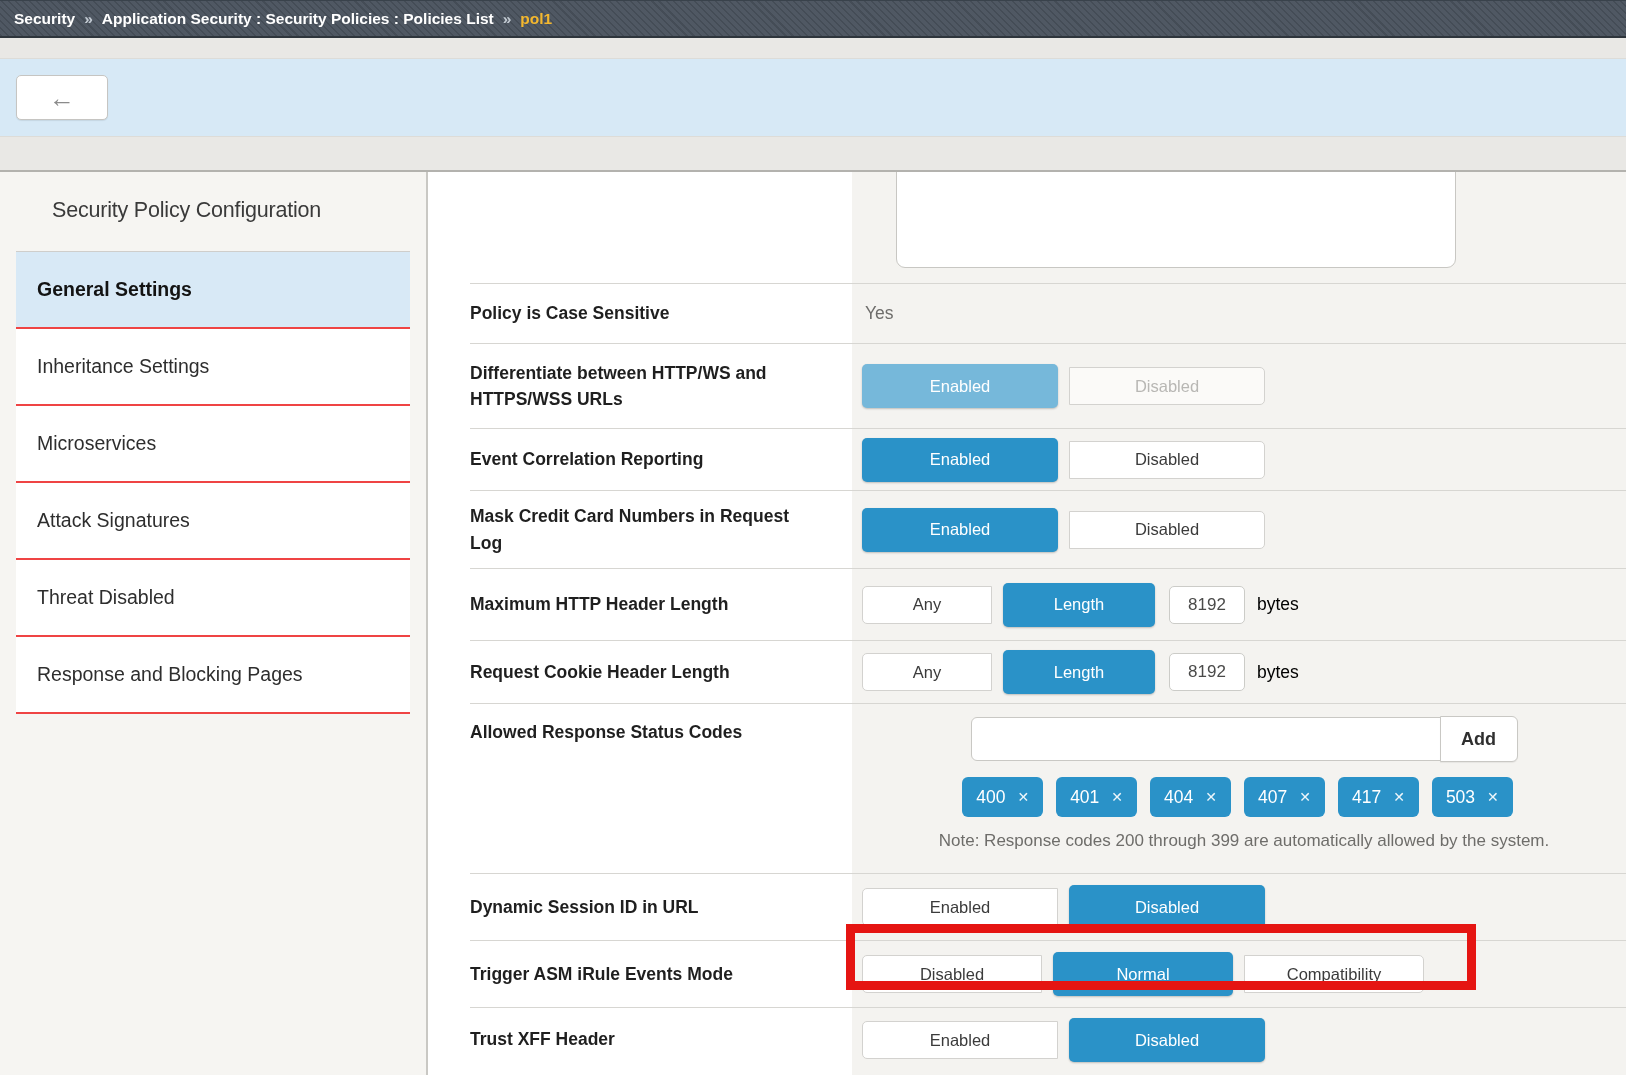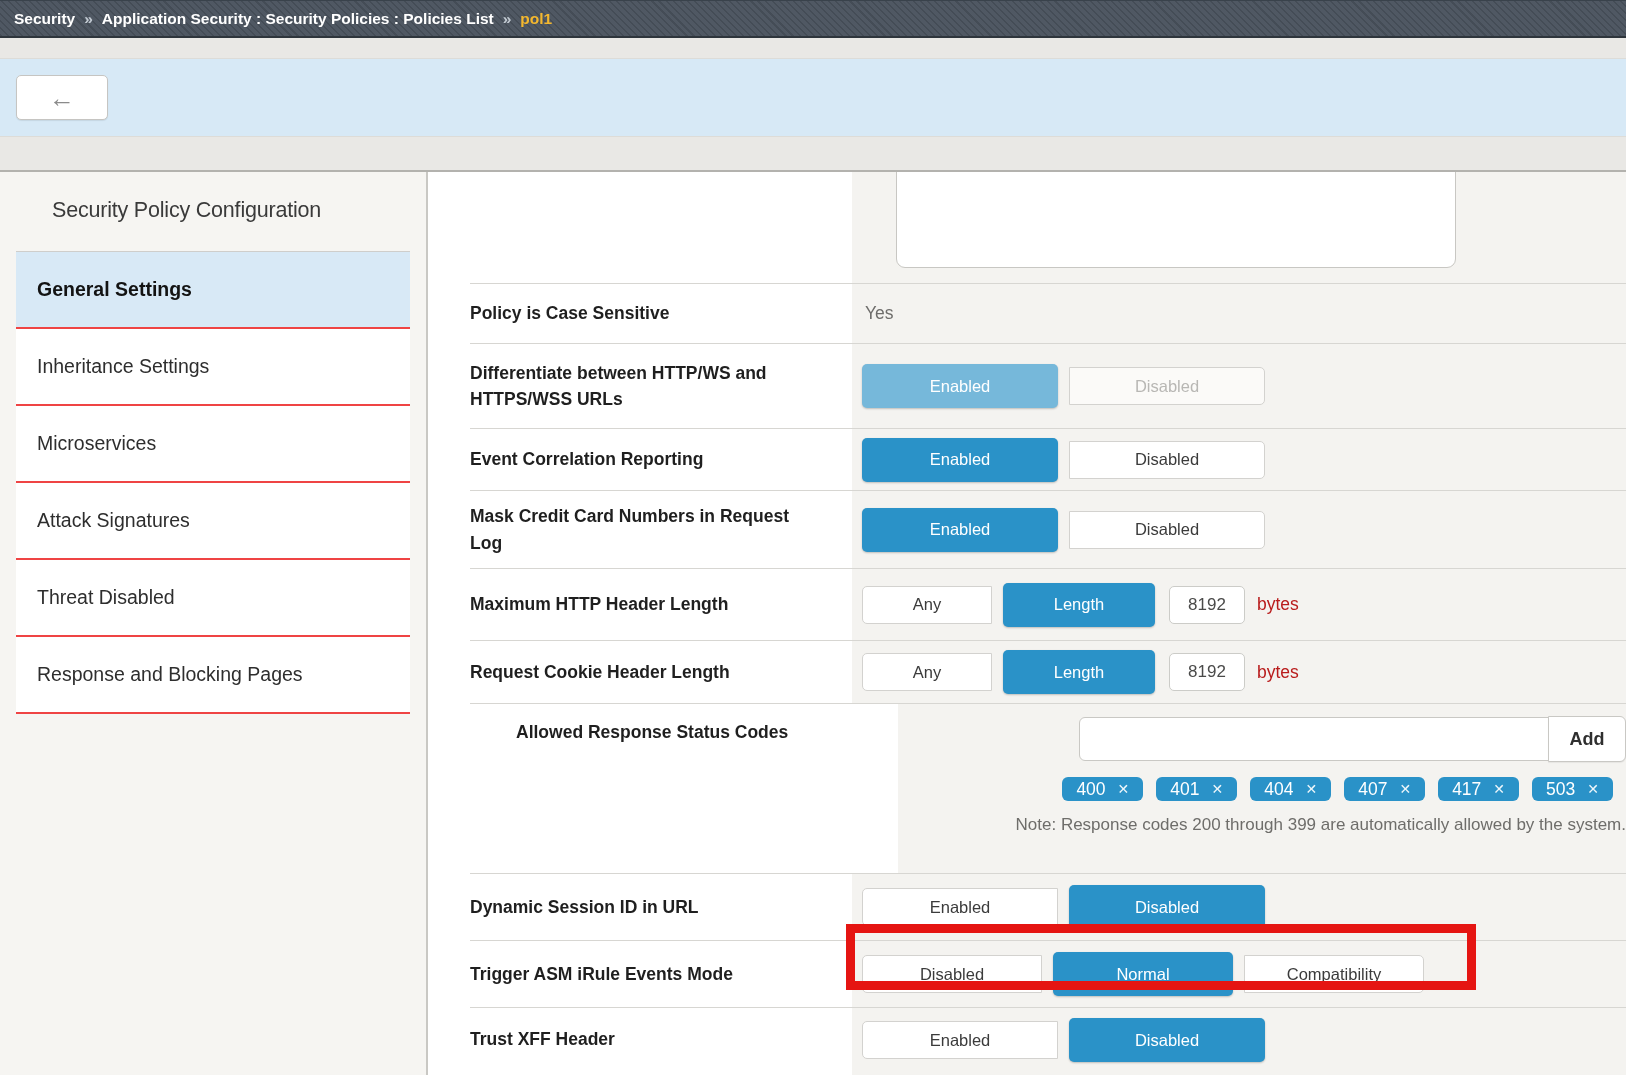--- a/index.html
+++ b/index.html
@@ -70,26 +70,26 @@
   .nav-list li.active{background:var(--active-blue);font-weight:700;color:#131313;}
   
   .content{flex:1;padding-left:42px;position:relative;overflow:hidden;background:#fff;}
   .row{display:flex;border-top:1px solid var(--divider);}
   .row.first{border-top:none;}
   .row-label{
     width:382px;flex:none;padding-right:42px;
     display:flex;align-items:center;
     font-weight:600;font-size:17.5px;color:#1f1f1f;line-height:1.5;
   }
-  .row-label.top{align-items:flex-start;padding-top:15px;margin-left:46px;}
+  .row-label.top{align-items:flex-start;padding-top:15px;}
   .row-value{
     flex:1;background:var(--value-bg);
     display:flex;align-items:center;padding-left:10px;position:relative;
   }
-  .row-value.col{flex-direction:column;align-items:flex-end;justify-content:flex-start;padding-top:12px;}
+  .row-value.col{flex-direction:column;align-items:center;justify-content:flex-start;padding-top:12px;}
   .static-value{font-size:17.5px;color:#6e6d6b;padding-left:3px;}
   
   .row-value.clip{overflow:hidden;}
   .partial-input{
     position:absolute;left:44px;top:-12px;width:560px;height:108px;
     background:#fff;border:1.5px solid #c8c7c3;border-radius:9px;
   }
   
   .seg-group{display:flex;align-items:center;position:relative;gap:12px;}
   .seg{
@@ -108,37 +108,37 @@
   .seg.dim{color:#b8b7b4;background:#fbfaf8;}
   .w2{width:196px;}
   .w3{width:180px;}
   .w-any{width:130px;}
   .w-len{width:152px;}
   .num-input{
     width:76px;height:38px;margin-left:14px;
     border:1px solid #ccccc8;border-radius:5px;background:#fff;
     text-align:center;font-size:17px;color:#4a4a49;font-family:inherit;
   }
-  .unit{margin-left:12px;font-size:17.5px;color:#b91c1c;}
+  .unit{margin-left:12px;font-size:17.5px;color:#000000;}
   
   .codes-line{display:flex;align-items:center;}
   .codes-input{
     width:470px;height:44px;background:#fff;
     border:1px solid #c9c8c4;border-radius:6px 0 0 6px;
     padding:0 12px;font-size:17px;color:#333;font-family:inherit;
   }
   .add-btn{
     width:78px;height:46px;margin-left:-1px;
     background:#fff;border:1px solid #c9c8c4;border-radius:0 6px 6px 0;
     font-size:18px;font-weight:600;color:#2f2f2f;cursor:pointer;font-family:inherit;
     box-shadow:0 1px 1px rgba(0,0,0,0.06);
   }
   .tags-line{display:flex;align-items:center;margin-top:15px;}
   .tag{
-    display:inline-flex;align-items:center;height:24px;padding:0 14px;
+    display:inline-flex;align-items:center;height:40px;padding:0 14px;
     background:var(--blue);color:#fff;border-radius:6px;margin-right:13px;
     font-size:17.5px;
   }
   .tag .x{margin-left:12px;font-size:14px;font-weight:700;opacity:0.92;cursor:pointer;}
   .note{margin-top:14px;font-size:17px;color:#6e6d6a;}
   
   .red-box{
     position:absolute;left:-6px;top:-17px;width:630px;height:66px;
     border:9px solid var(--red);z-index:3;pointer-events:none;
   }

